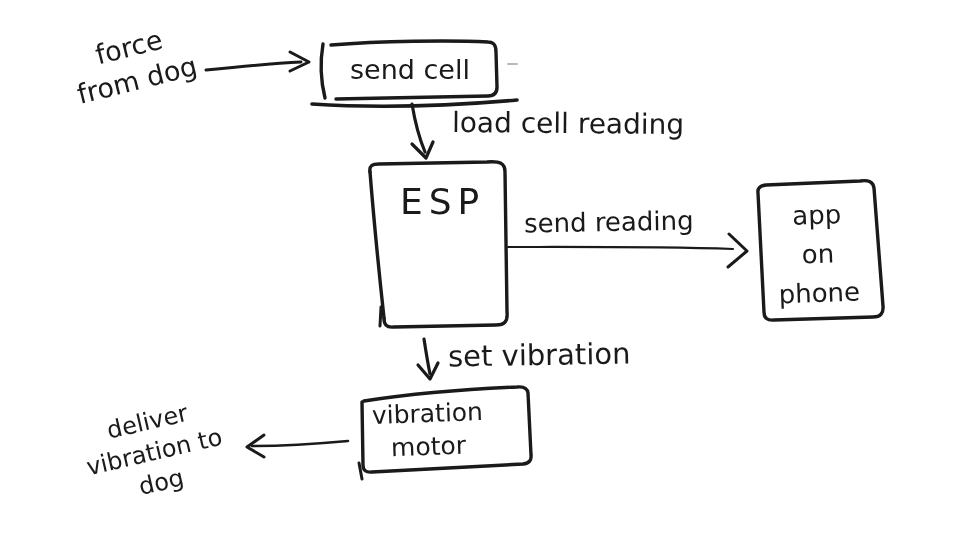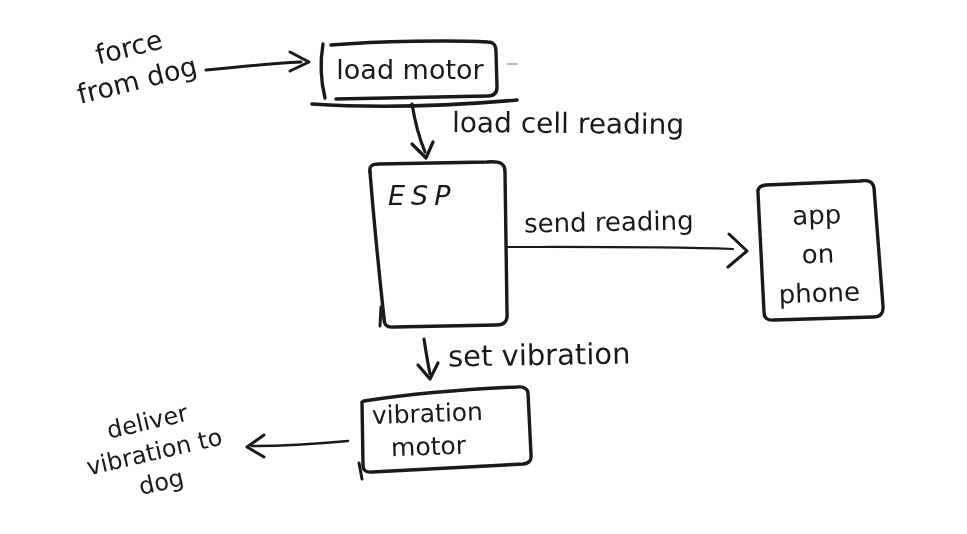--- a/index.html
+++ b/index.html
@@ -82,25 +82,25 @@
       <path class="ink-path" stroke-width="2.6" d="M 348 441 C 315 444 280 446 252 446"></path>
       <path class="ink-path" stroke-width="3" d="M 264 435 L 247 447 L 264 457"></path>
     </g>
   </svg>
 
   <div class="label center" style="left:48px; top:30px; width:170px; font-size:27px; transform:rotate(-14deg);">
     <div class="line">force</div>
     <div class="line">from dog</div>
   </div>
 
-  <div class="label center" style="left:330px; top:53px; width:160px; font-size:27px;">load motor</div>
+  <div class="label center" style="left:330px; top:53px; width:160px; font-size:27px;">send cell</div>
 
   <div class="label" style="left:452px; top:106px; font-size:28px; transform:rotate(0.5deg);">load cell reading</div>
 
-  <div class="label" style="left:388px; top:179px; font-size:27px; letter-spacing:6px;font-style:italic;">ESP</div>
+  <div class="label" style="left:400px; top:179px; font-size:36px; letter-spacing:6px;">ESP</div>
 
   <div class="label" style="left:524px; top:206px; font-size:26px; transform:rotate(-1deg);">send reading</div>
 
   <div class="label center" style="left:762px; top:196px; width:112px; font-size:26px; line-height:1.5; transform:rotate(-2deg);">
     <div class="line">app</div>
     <div class="line">on</div>
     <div class="line">phone</div>
   </div>
 
   <div class="label" style="left:448px; top:337px; font-size:29px; transform:rotate(-1deg);">set vibration</div>

